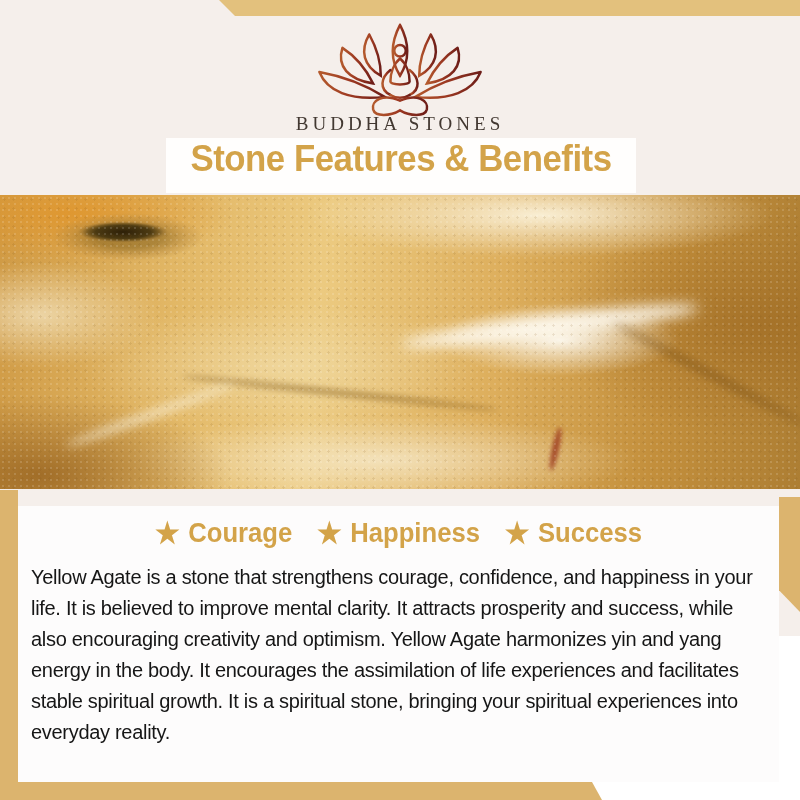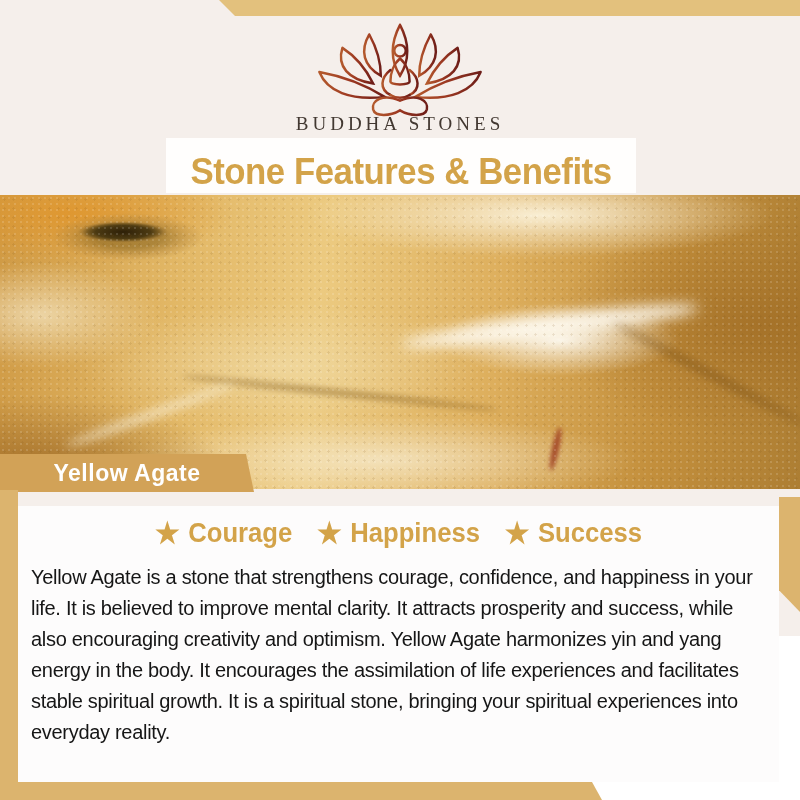--- a/index.html
+++ b/index.html
@@ -16,21 +16,21 @@
   .ribbon-bottom{position:absolute;left:0;top:782px;width:602px;height:18px;background:var(--strip_gold,#dcb46e);
     clip-path:polygon(0 0,592px 0,602px 100%,0 100%);}
 
   
   .logo{position:absolute;left:0;top:22px;width:800px;display:flex;justify-content:center;}
   .brand{position:absolute;left:0;top:113px;width:800px;text-align:center;
     font-family:"Liberation Serif",serif;font-size:19px;letter-spacing:4px;color:#423831;}
 
   
   .title-banner{position:absolute;left:166px;top:138px;width:470px;height:55px;background:#fffefd;
-    display:flex;align-items:flex-end;justify-content:center;}
+    display:flex;align-items:flex-start;justify-content:center;}
   .title-banner h1{margin:0;font-size:37px;font-weight:bold;color:var(--accent_gold,#d3a349);
     transform:scaleX(.94);white-space:nowrap;letter-spacing:-.5px;}
 
   
   .photo{position:absolute;left:0;top:195px;width:800px;height:294px;overflow:hidden;
     background-image:
       radial-gradient(55px 13px at 123px 37px, #2e2008 0%, #4c3a12 50%, rgba(100,75,25,.75) 64%, rgba(140,105,45,.4) 74%, transparent 82%),
       radial-gradient(95px 30px at 128px 42px, rgba(130,100,35,.55) 35%, rgba(170,130,60,.35) 60%, transparent 80%),
       radial-gradient(220px 70px at 70px 18px, rgba(224,150,45,.9), rgba(224,150,45,0) 75%),
       radial-gradient(300px 55px at 540px 20px, rgba(251,242,218,.95), rgba(251,242,218,0) 78%),
@@ -114,23 +114,20 @@
 
   <div class="photo">
     <div class="vein vein1"></div>
     <div class="vein vein2"></div>
     <div class="vein vein3"></div>
     <div class="vein vein4"></div>
     <div class="vein vein5"></div>
     <div class="grain"></div>
   </div>
 
-  <div class="stone-label">
-    <span>Yellow Agate</span>
-  </div>
 
   <div class="strip-left"></div>
   <div class="strip-right"></div>
 
   <div class="panel">
     <div class="features">
       <span class="feat">
         <span class="star">★</span>
         <span>Courage</span>
       </span>

